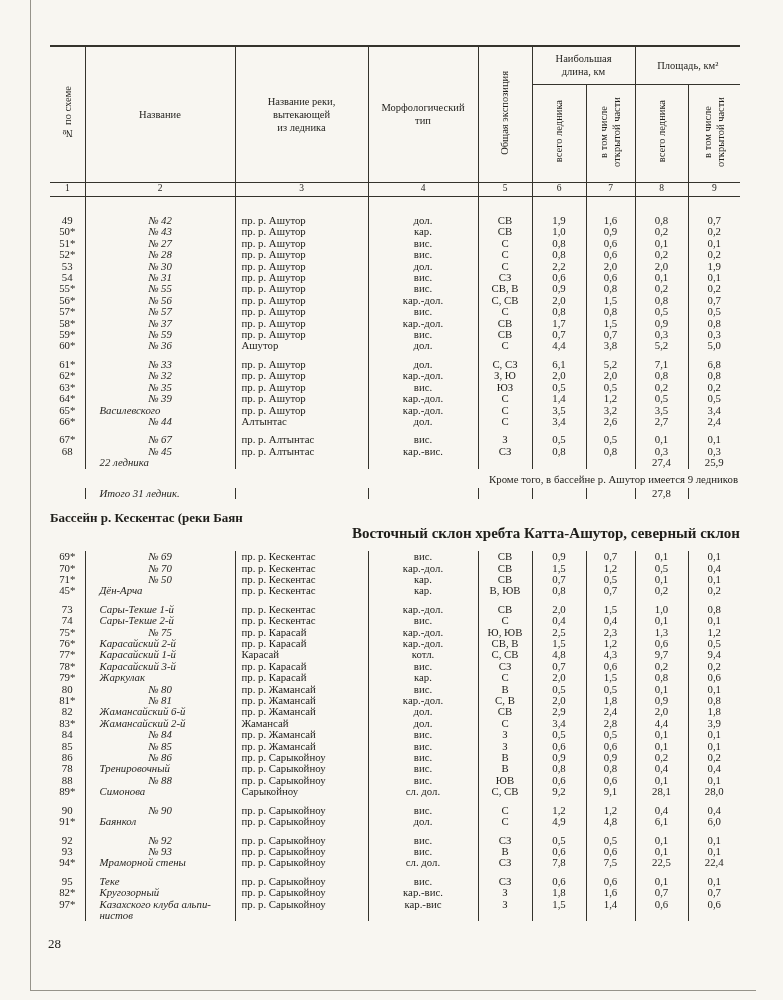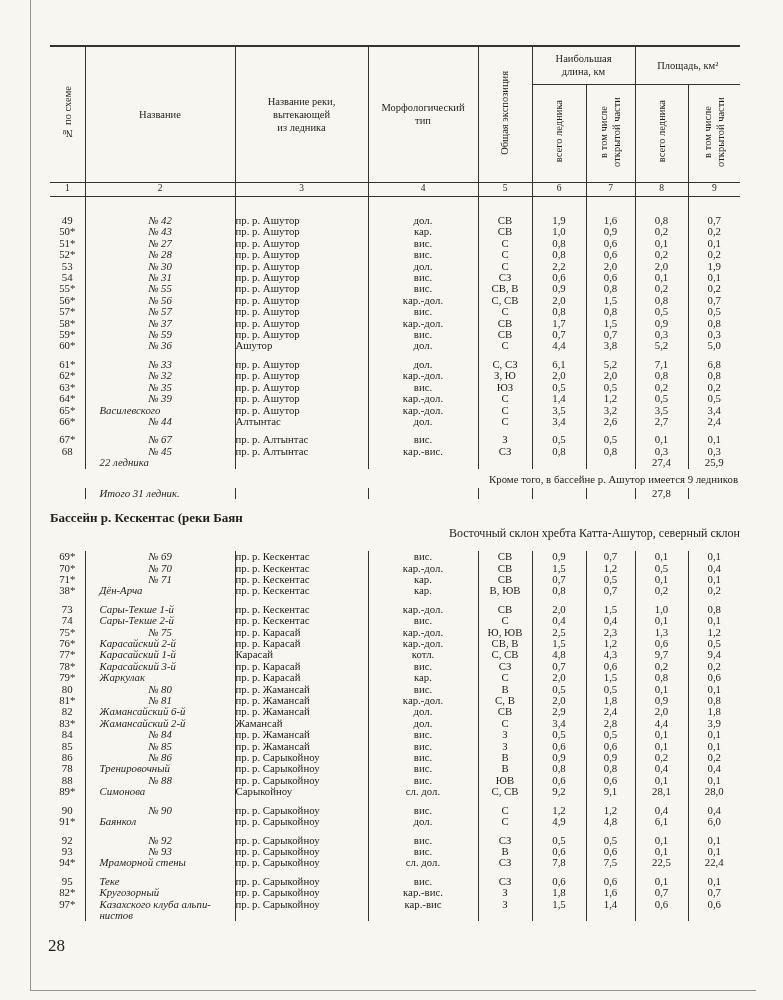--- a/index.html
+++ b/index.html
@@ -55,29 +55,29 @@
     border-top: 1px solid var(--line);
     border-bottom: 1px solid var(--line);
     height: 14px; font-size: 9.5px; text-align: center;
   }
 
   
   tbody td { font-size: 10.8px; line-height: 11.4px; vertical-align: top; }
   .data-row td { text-align: center; white-space: pre-line; }
   .data-row td.c2 { text-align: center; font-style: italic; }
   .data-row td.c2.left-name { text-align: left; padding-left: 14px; }
-  .data-row td.c3 { text-align: left; }
+  .data-row td.c3 { text-align: left; padding-left: 6px; }
   .gap-row td { height: 7px; }
   .gap-row.gap-top td { height: 19px; }
   .space-cell { height: 10px; }
   .note-cell { text-align: right; padding: 5px 2px 3px 0; font-size: 10.8px; }
   .heading-cell { text-align: left; font-weight: bold; font-size: 13px; padding: 3px 0 2px 0; }
-  .subheading-cell { text-align: right; font-size: 12px; padding: 2px 0 2px 0; }
-
-  .page-number { position: absolute; left: 48px; top: 936px; font-size: 17px; }
+  .subheading-cell { text-align: right; font-size: 15px; padding: 2px 0 2px 0; font-weight: bold; }
+
+  .page-number { position: absolute; left: 48px; top: 936px; font-size: 13px; }
 </style>
 </head>
 <body>
 
 <div class="scan-line-left"></div>
 <div class="scan-line-bottom"></div>
 
 <div class="content">
   <table class="glacier">
     <colgroup>
@@ -433,31 +433,31 @@
           <td class="c3">пр. р. Кескентас</td>
           <td class="c4">кар.-дол.</td>
           <td class="c5">СВ</td>
           <td class="c6">1,5</td>
           <td class="c7">1,2</td>
           <td class="c8">0,5</td>
           <td class="c9">0,4</td>
         </tr>
         <tr class="data-row">
           <td class="c1">71*</td>
-          <td class="c2">№ 71</td>
+          <td class="c2">№ 50</td>
           <td class="c3">пр. р. Кескентас</td>
           <td class="c4">кар.</td>
           <td class="c5">СВ</td>
           <td class="c6">0,7</td>
           <td class="c7">0,5</td>
           <td class="c8">0,1</td>
           <td class="c9">0,1</td>
         </tr>
         <tr class="data-row">
-          <td class="c1">38*</td>
+          <td class="c1">45*</td>
           <td class="c2 left-name">Дён-Арча</td>
           <td class="c3">пр. р. Кескентас</td>
           <td class="c4">кар.</td>
           <td class="c5">В, ЮВ</td>
           <td class="c6">0,8</td>
           <td class="c7">0,7</td>
           <td class="c8">0,2</td>
           <td class="c9">0,2</td>
         </tr>
         <tr class="gap-row">

